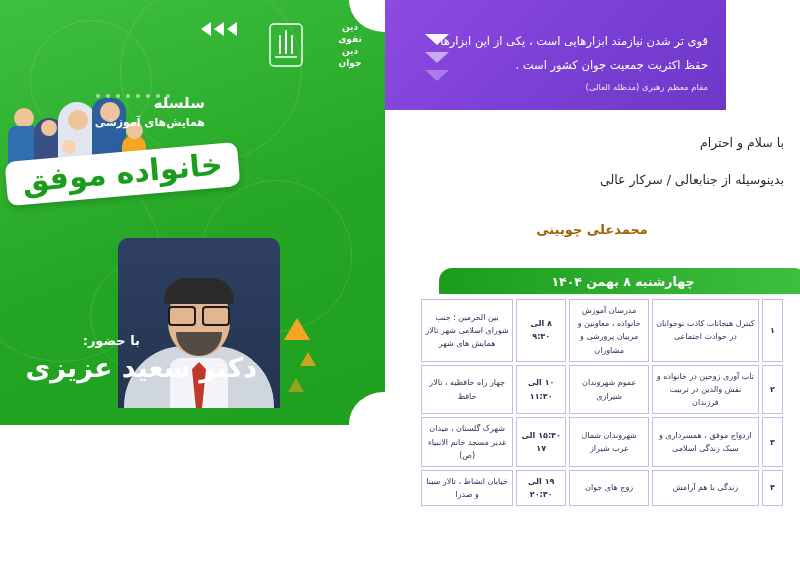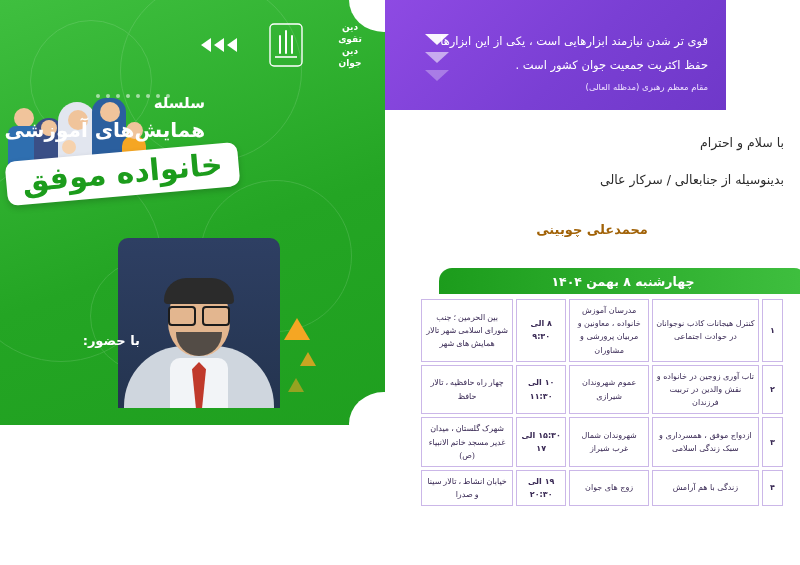--- a/index.html
+++ b/index.html
@@ -21,34 +21,34 @@
   }
   
   .green-pattern{
     position:absolute;left:0;top:0;width:385px;height:425px;overflow:hidden;opacity:.12;
   }
   .green-pattern div{
     position:absolute;border:1px solid #ffffff;border-radius:50%;
   }
 
   
-  .logo-row{position:absolute;top:22px;right:14px;display:flex;align-items:center;gap:22px;direction:rtl;}
+  .logo-row{position:absolute;top:22px;right:14px;display:flex;align-items:flex-start;gap:22px;direction:rtl;}
   .logo-box{width:42px;height:46px;display:flex;align-items:center;justify-content:center;}
   .logo-text{color:#ffffff;font-size:9px;line-height:1.35;text-align:center;font-weight:bold;letter-spacing:.2px;}
   .logo-emblem{width:34px;height:44px;display:block;}
   .arrows{display:flex;gap:3px;align-items:center;margin-right:6px;}
   .arrow-tri{width:0;height:0;border-top:7px solid transparent;border-bottom:7px solid transparent;border-right:10px solid #ffffff;}
 
   
   .series-label{
     position:absolute;right:180px;top:92px;color:#ffffff;text-align:right;
     font-size:16px;line-height:1.5;font-weight:bold;direction:rtl;
   }
   .series-label .s1{font-size:15px;display:block;}
-  .series-label .s2{font-size:20px;display:block;}
+  .series-label .s2{font-size:11px;display:block;}
   .decor-dots{
     position:absolute;right:206px;top:88px;width:86px;height:16px;opacity:.55;
   }
   .title-plate{
     position:absolute;right:146px;top:152px;transform:rotate(-5deg);
     background:#ffffff;border-radius:10px;padding:6px 16px 8px 16px;
     box-shadow:0 3px 6px rgba(0,0,0,.18);
   }
   .title-plate span{
     color:#1c9c1c;font-size:30px;font-weight:bold;line-height:1;display:block;direction:rtl;
@@ -147,21 +147,21 @@
     position:absolute;left:418px;top:296px;width:368px;border-collapse:separate;border-spacing:3px;direction:rtl;
   }
   table.schedule td{
     border:1px solid #cbb7e8;background:#ffffff;color:#3a2a55;
     font-size:8px;line-height:1.65;text-align:center;vertical-align:middle;padding:4px 3px;
   }
   td.c-idx{width:16px;background:#ede4fb;color:#6f38c9;font-size:10px;font-weight:bold;}
   td.c-topic{width:118px;font-size:8.5px;color:#2e2340;}
   td.c-aud{width:84px;}
   td.c-time{width:48px;font-size:9px;font-weight:bold;}
-  td.c-place{width:102px;font-family:Liberation Serif, serif;}
+  td.c-place{width:102px;}
 
   
   .notch{
     position:absolute;background:#ffffff;border-radius:50%;
   }
   .notch.top{left:349px;top:-32px;width:70px;height:64px;}
   .notch.bottom{left:349px;top:392px;width:70px;height:64px;}
 </style>
 </head>
 <body>
@@ -252,20 +252,21 @@
         <i style="left:0;"></i>
           <i style="right:0;"></i>
       </div>
     </div>
 
     <div class="tri-orange" style="left:284px;top:318px;"></div>
     <div class="tri-orange tri-sm" style="left:300px;top:352px;opacity:.8;"></div>
     <div class="tri-orange tri-sm" style="left:288px;top:378px;opacity:.55;"></div>
 
     <div class="presenter-label">با حضور:</div>
+    <div class="presenter-name">دکتر سعید عزیزی</div>
 
     <div class="left-white-shelf"></div>
 
     <div class="bottom-logos">
       <div class="logo-jashn">
         <svg width="62" height="56" viewBox="0 0 62 56">
           <path d="M6 40 C10 18 22 8 34 10 C46 12 52 24 48 36 C44 48 30 52 18 48 C12 46 8 44 6 40 Z" fill="#8cc63f"></path>
           <path d="M20 42 C24 26 34 16 46 18 C54 20 58 30 54 40 C50 50 34 54 24 50" fill="#f5a623" opacity=".85"></path>
           <path d="M10 30 C16 22 26 18 34 22" stroke="#e94b9c" stroke-width="3" fill="none" stroke-linecap="round"></path>
           <text x="30" y="46" font-size="10" fill="#ffffff" text-anchor="middle" font-family="DejaVu Sans">مهر</text>

